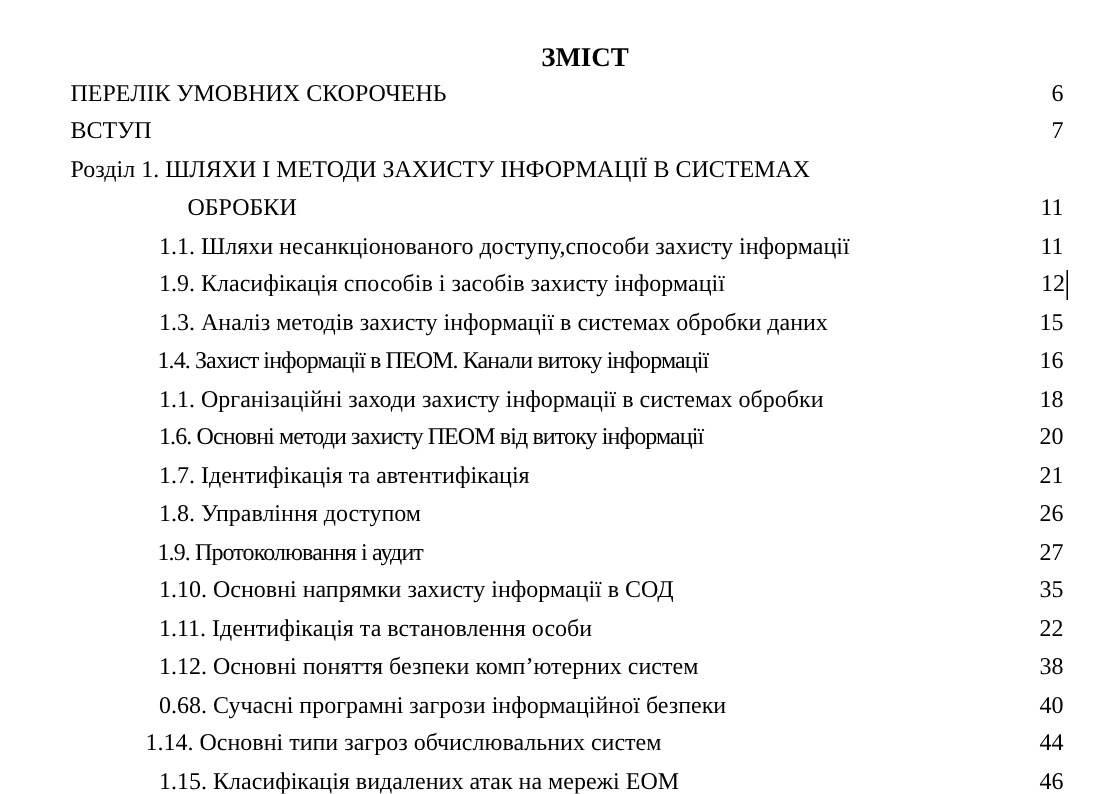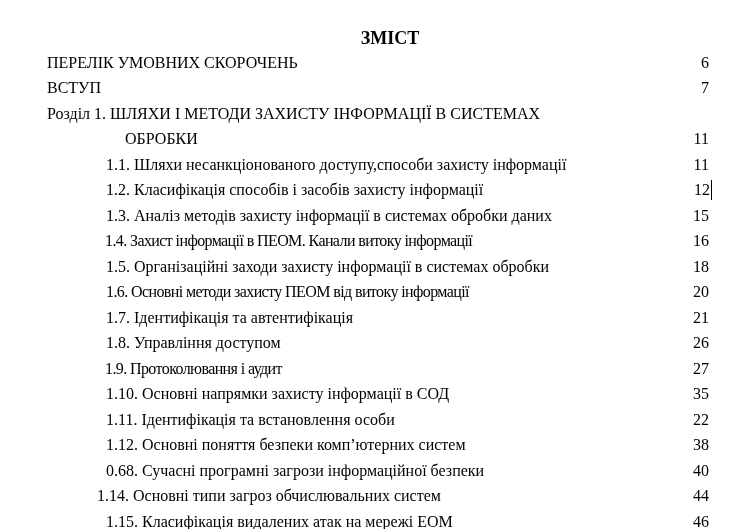--- a/index.html
+++ b/index.html
@@ -82,37 +82,37 @@
     <span class="toc-label" style="left:78px;">ОБРОБКИ</span>
     <span class="toc-page">11</span>
   </div>
 
   <div class="toc-line" style="top:153px; left:47px; width:662px;">
     <span class="toc-label" style="left:59px;">1.1. Шляхи несанкціонованого доступу,способи захисту інформації</span>
     <span class="toc-page">11</span>
   </div>
 
   <div class="toc-line" style="top:178px; left:47px; width:662px;">
-    <span class="toc-label" style="left:59px;">1.2. Класифікація способів і засобів захисту інформації</span>
+    <span class="toc-label" style="left:59px;">1.9. Класифікація способів і засобів захисту інформації</span>
     <span class="toc-page" style="right:-1px;">12</span>
     <span class="cursor" style="right:-3px;"></span>
   </div>
 
   <div class="toc-line" style="top:204px; left:47px; width:662px;">
     <span class="toc-label" style="left:59px;">1.3. Аналіз методів захисту інформації в системах обробки даних</span>
     <span class="toc-page">15</span>
   </div>
 
   <div class="toc-line" style="top:229px; left:47px; width:662px;">
     <span class="toc-label condensed" style="left:58px;">1.4. Захист інформації в ПЕОМ. Канали витоку інформації</span>
     <span class="toc-page">16</span>
   </div>
 
   <div class="toc-line" style="top:255px; left:47px; width:662px;">
-    <span class="toc-label" style="left:59px;">1.5. Організаційні заходи захисту інформації в системах обробки</span>
+    <span class="toc-label" style="left:59px;">1.1. Організаційні заходи захисту інформації в системах обробки</span>
     <span class="toc-page">18</span>
   </div>
 
   <div class="toc-line" style="top:280px; left:47px; width:662px;">
     <span class="toc-label condensed" style="left:59px;">1.6. Основні методи захисту ПЕОМ від витоку інформації</span>
     <span class="toc-page">20</span>
   </div>
 
   <div class="toc-line" style="top:306px; left:47px; width:662px;">
     <span class="toc-label" style="left:59px;">1.7. Ідентифікація та автентифікація</span>

